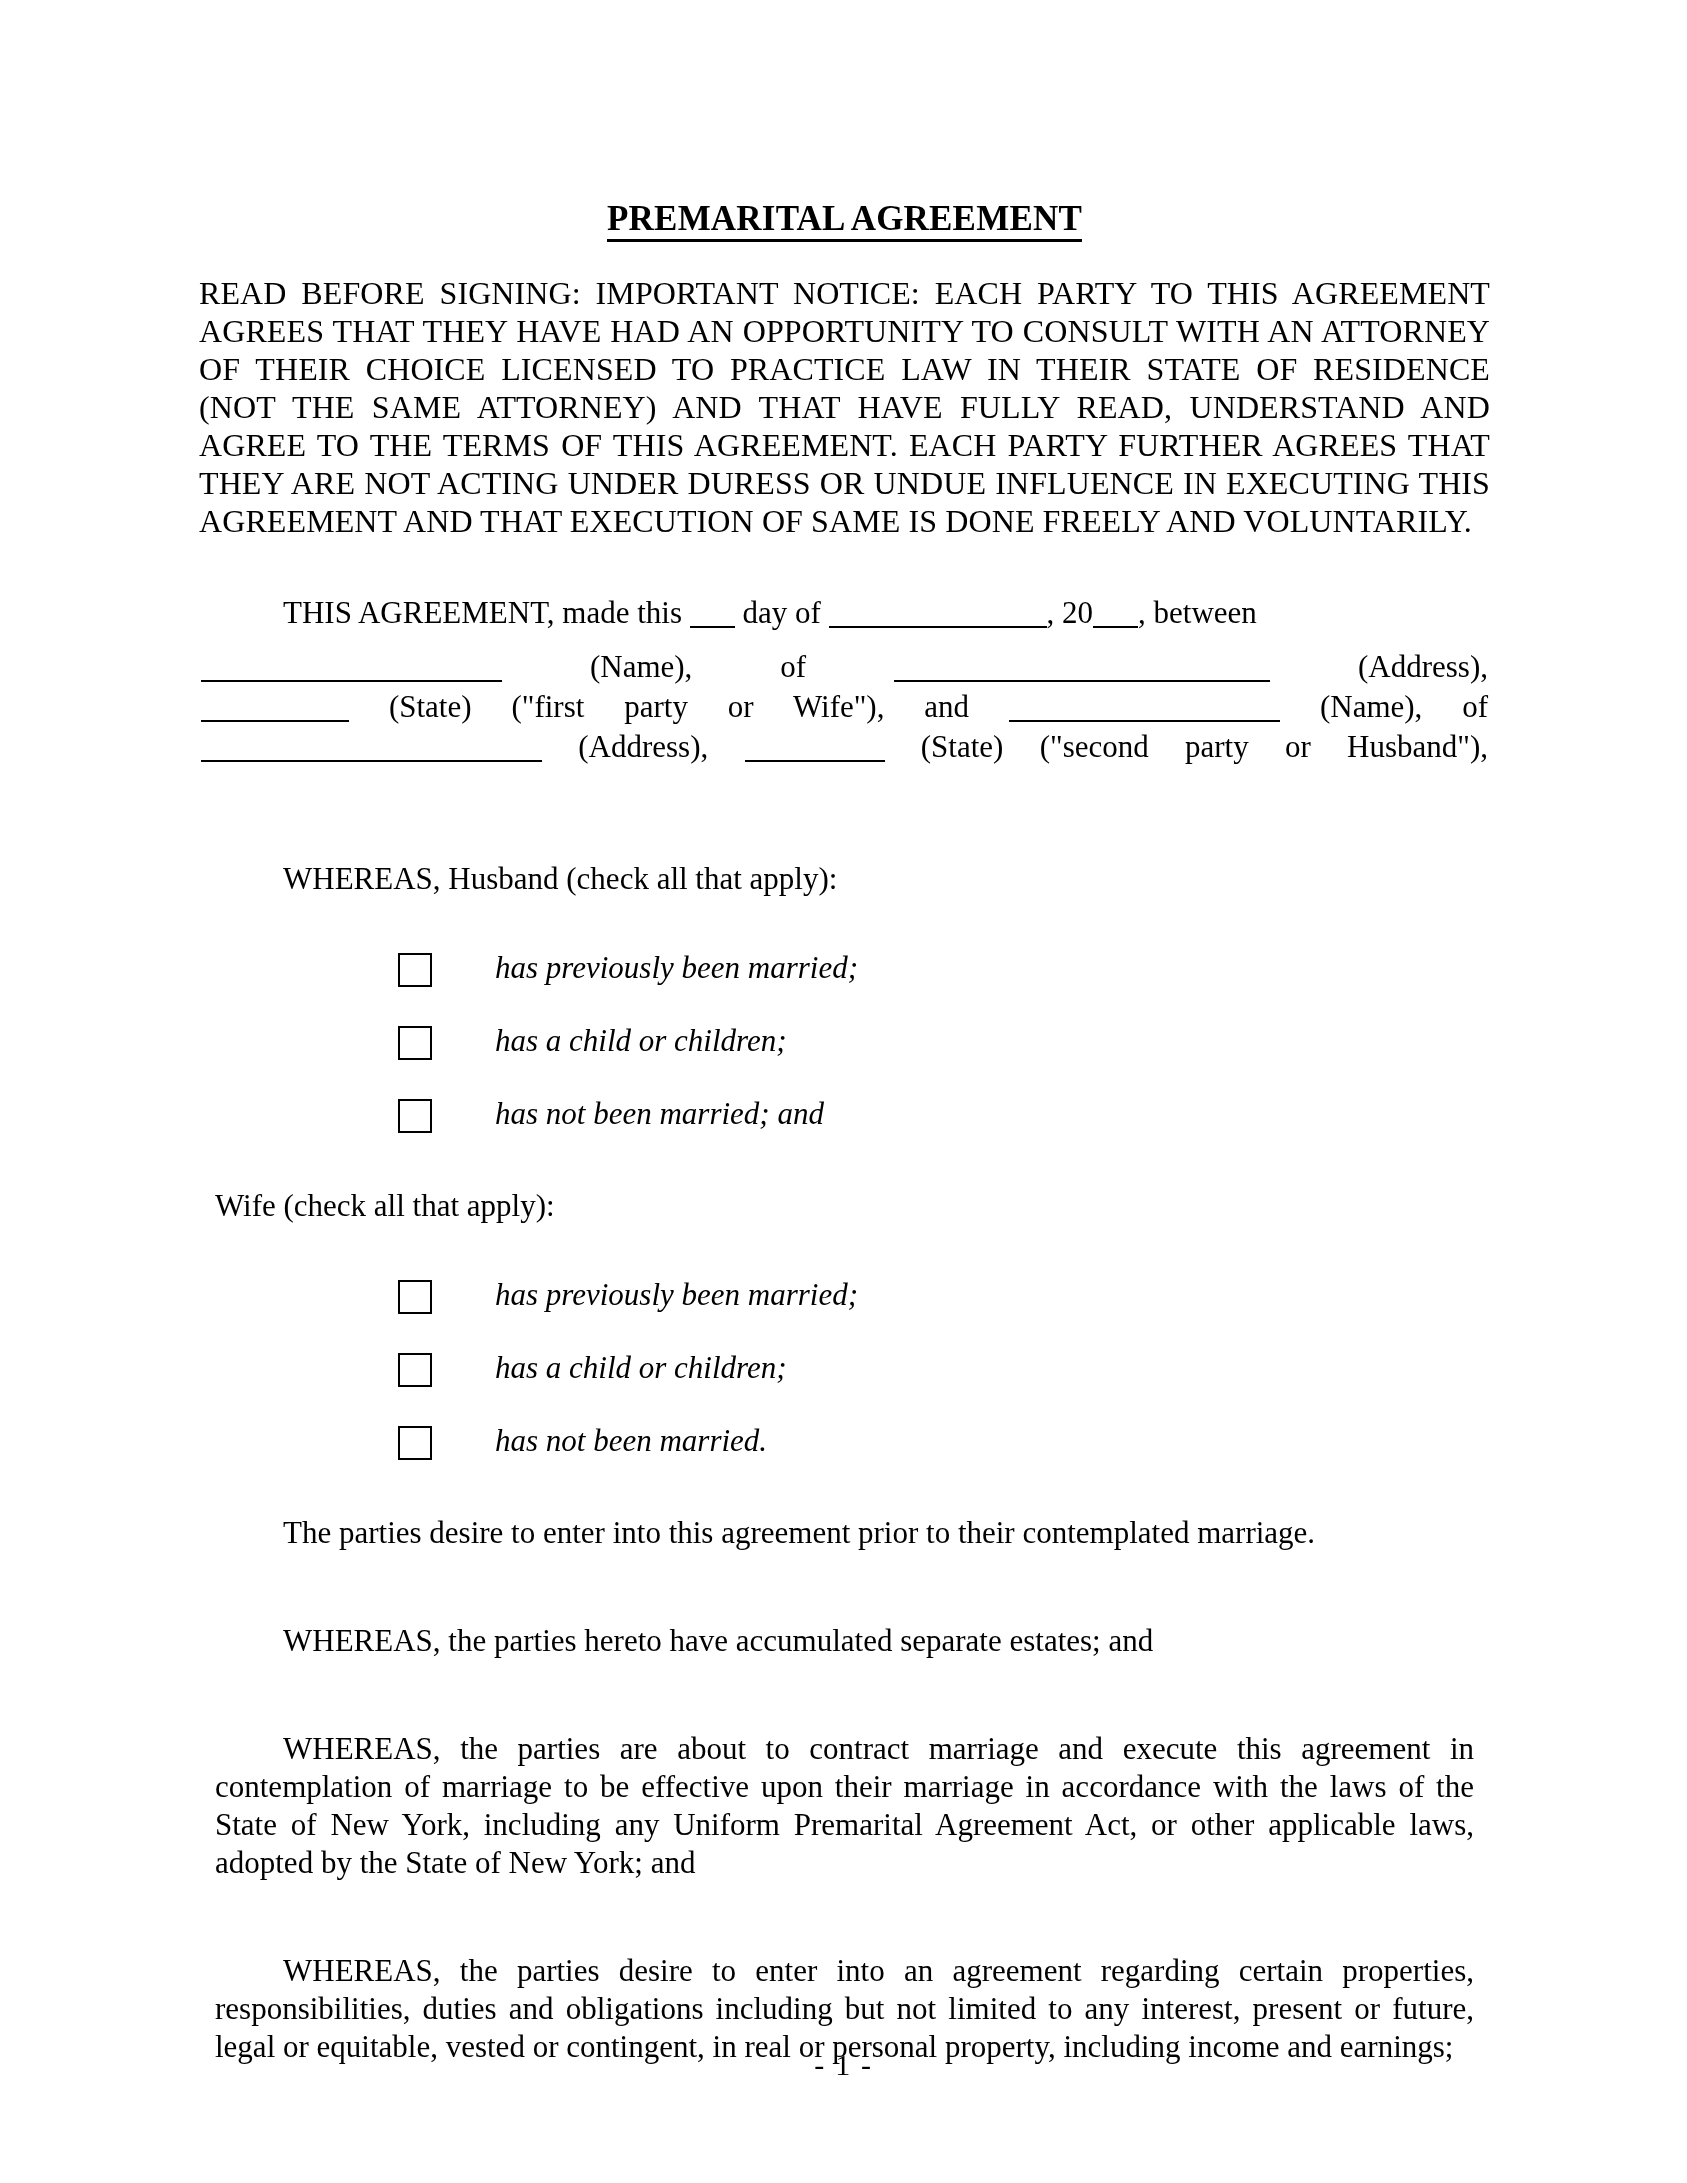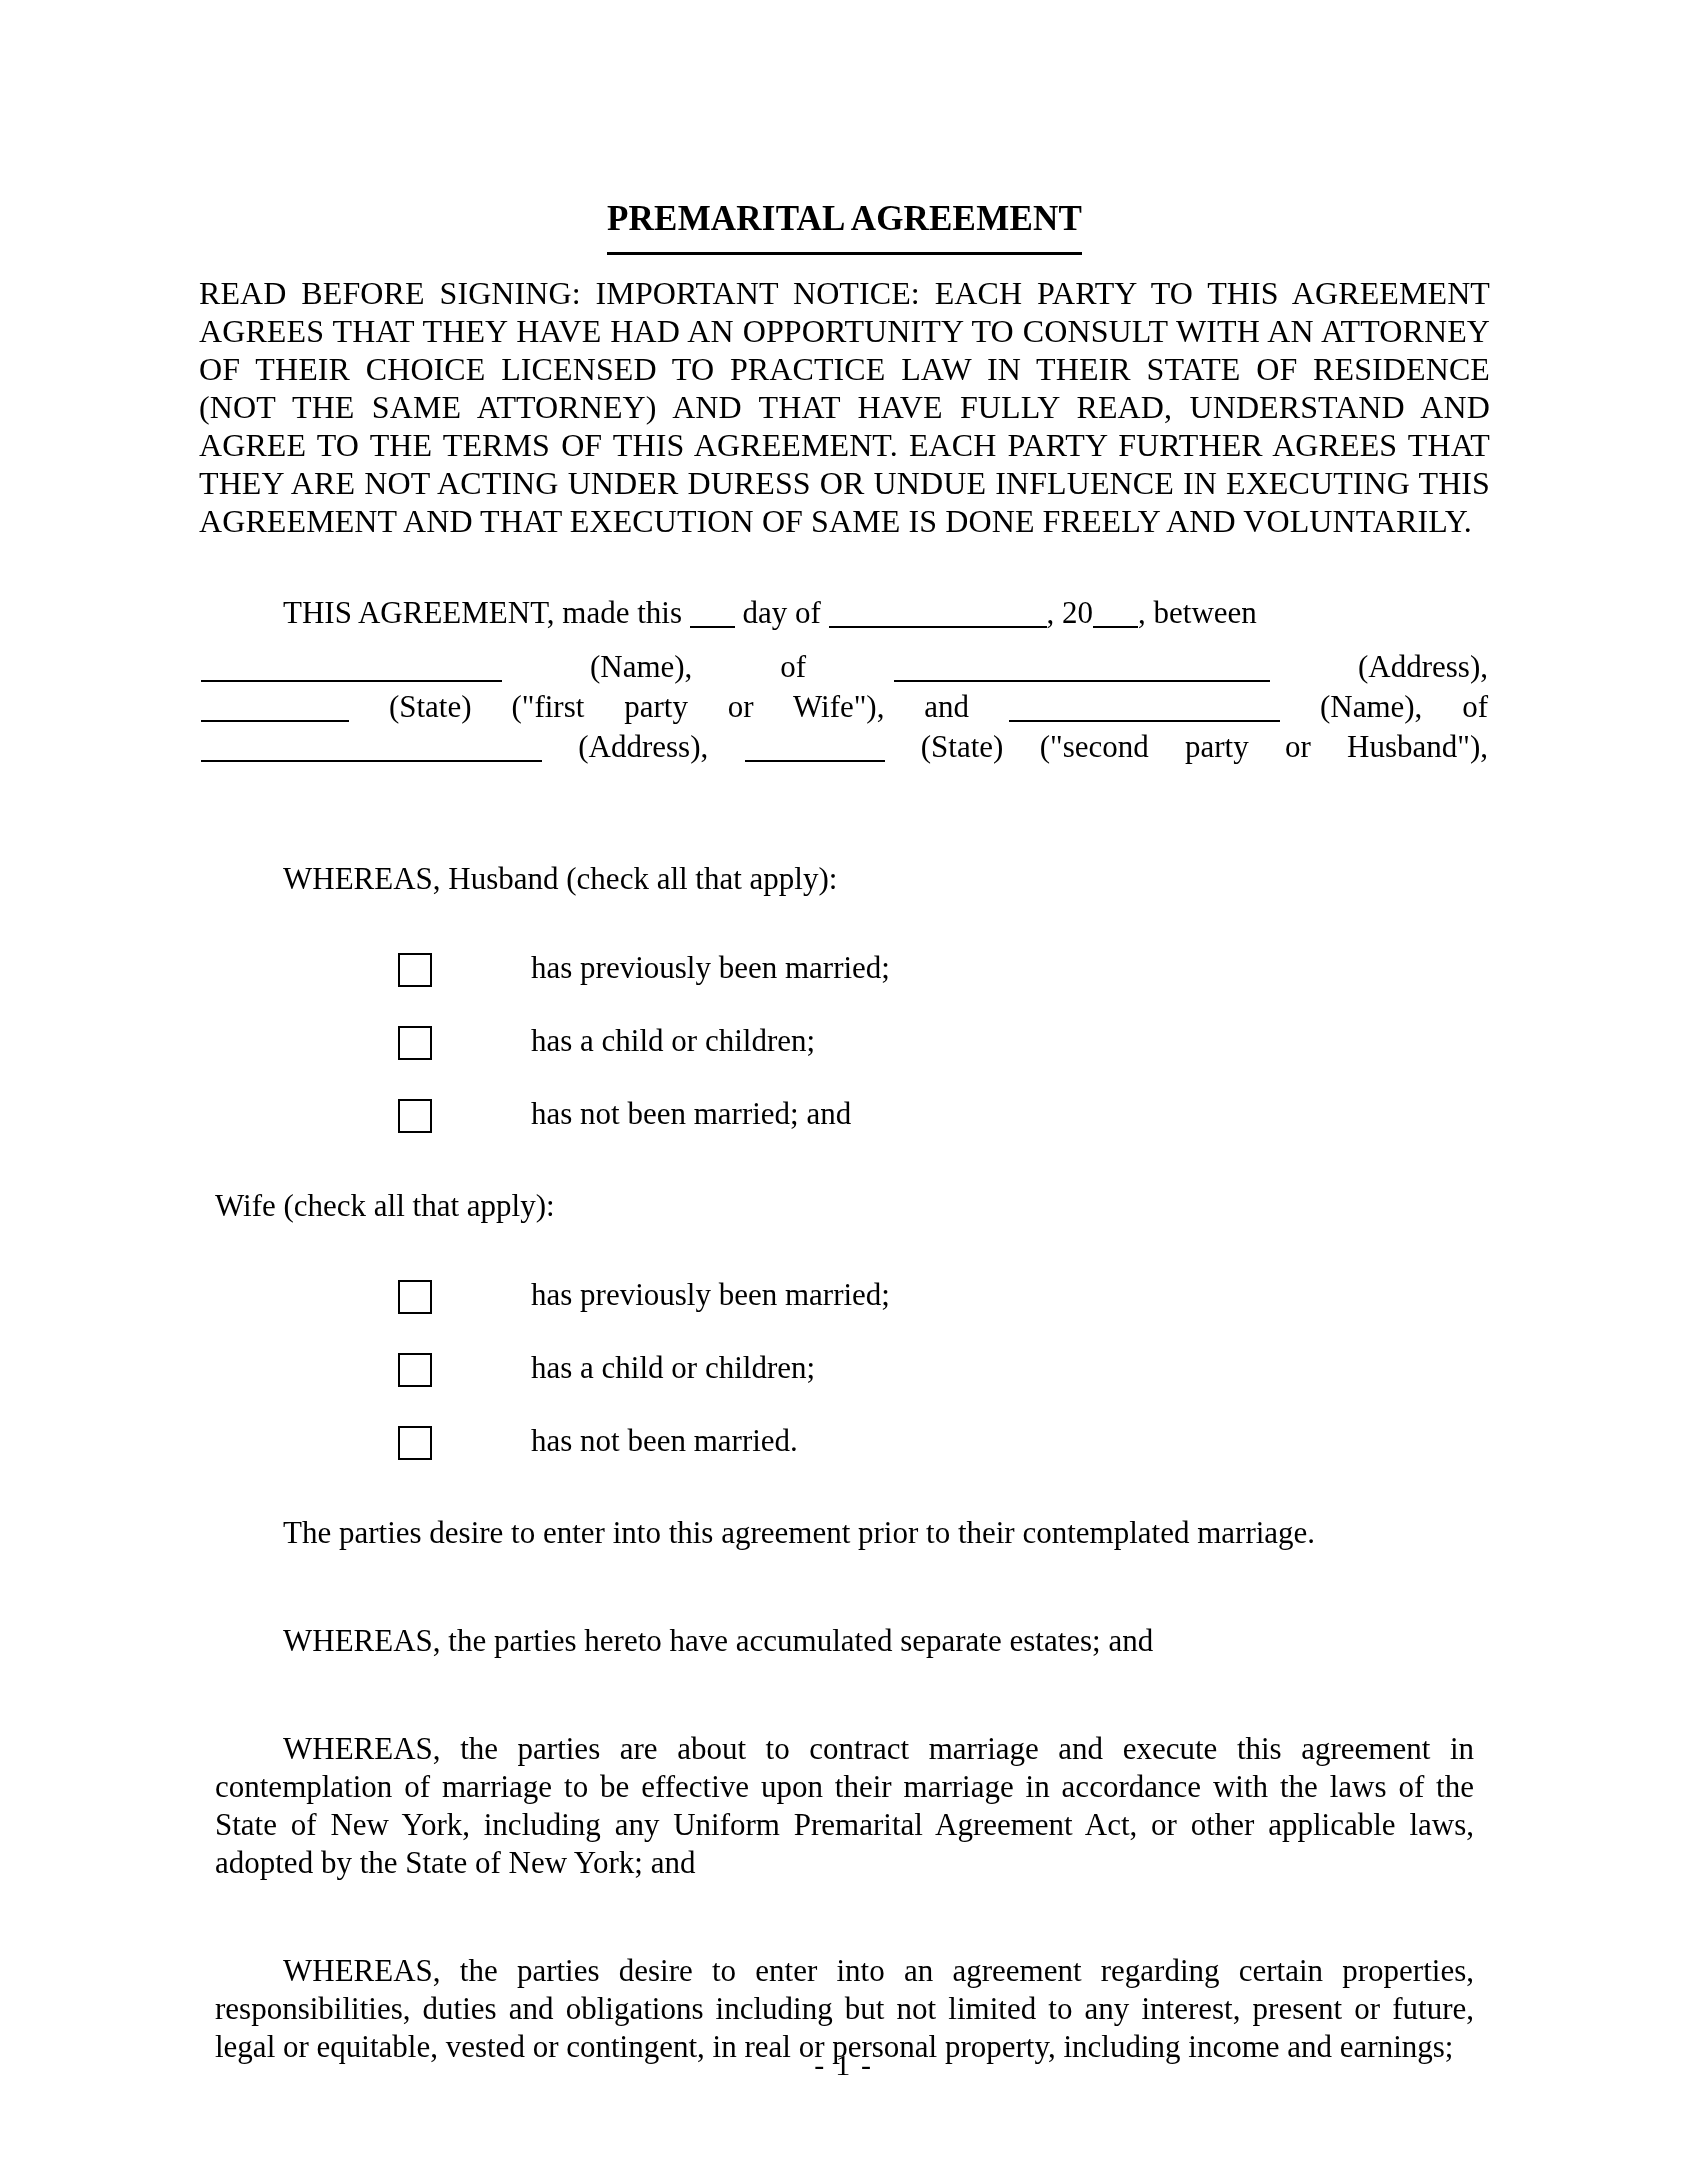--- a/index.html
+++ b/index.html
@@ -29,21 +29,21 @@
   .doc-title {
     text-align: center;
     font-size: 35px;
     font-weight: bold;
     letter-spacing: 0.2px;
     margin: 0;
     padding-top: 199px;
   }
   .doc-title span {
     border-bottom: 3.5px solid #000;
-    padding-bottom: 14px;
+    padding-bottom: 1px;
   }
 
   
   .notice {
     margin: 0;
     padding-top: 35px;
     font-size: 32px;
     font-weight: normal;
     line-height: 38px;
     text-align: justify;
@@ -106,21 +106,22 @@
   }
   .checkbox {
     width: 30px;
     height: 30px;
     border: 2.6px solid #000;
     background: #fff;
     flex: 0 0 auto;
     margin-top: 3.5px;
   }
   .check-label {
-    margin-left: 99px;
+    margin-left: 63px;
+    font-style: italic;
   }
 
   
   .footer {
     position: absolute;
     left: 0;
     top: 2048px;
     width: 1687px;
     text-align: center;
     font-size: 30px;

